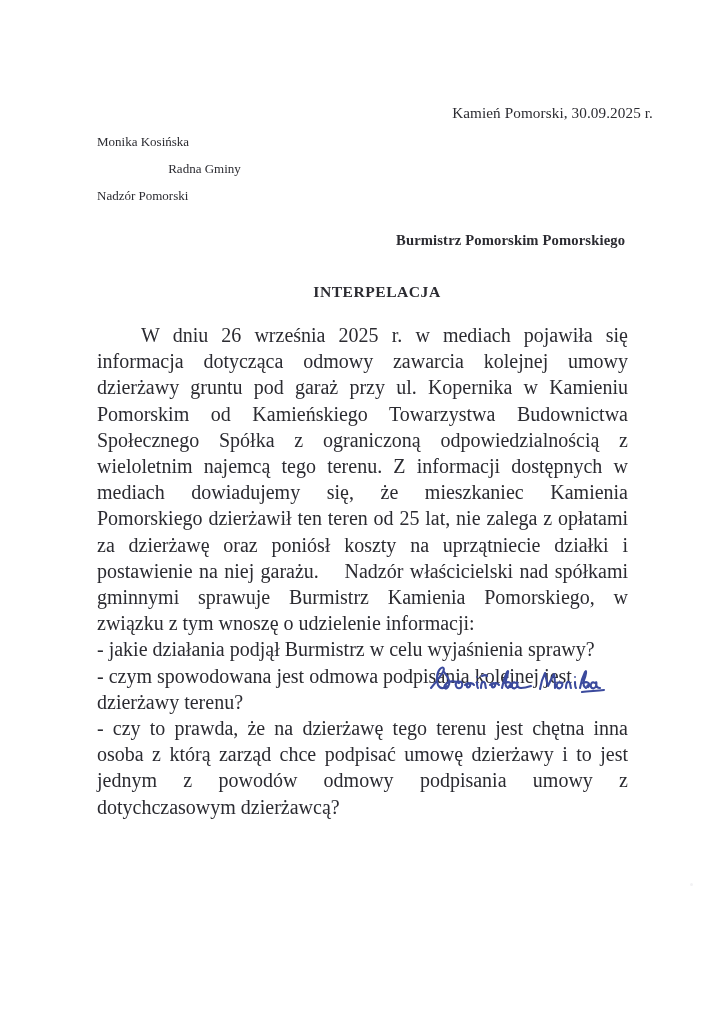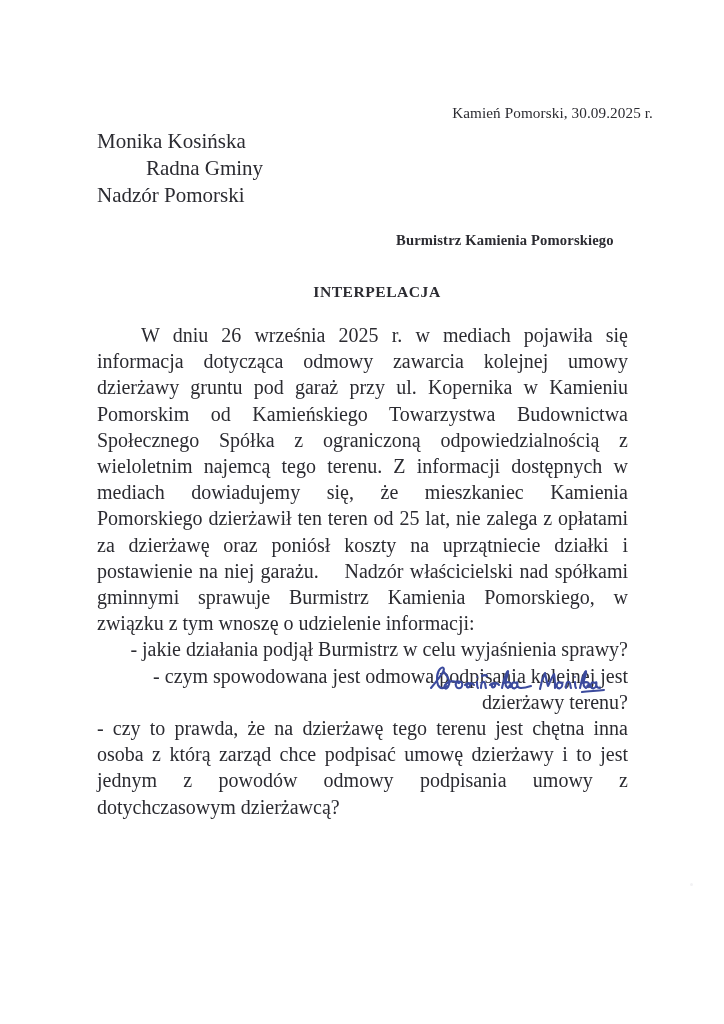--- a/index.html
+++ b/index.html
@@ -29,21 +29,21 @@
     font-size: 15.2px;
     letter-spacing: 0.1px;
   }
 
   
   .sender {
     position: absolute;
     top: 128px;
     left: 97px;
     width: 215px;
-    font-size: 21px;
+    font-size: 13px;
     line-height: 27px;
   }
   .sender .ln { display: block; }
   .sender .ln-1 { text-align: left; }
   .sender .ln-2 { text-align: center; }
   .sender .ln-3 { text-align: left; }
 
   
   .recipient {
     position: absolute;
@@ -75,21 +75,21 @@
     width: 531px;
     font-size: 20px;
     line-height: 26.2px;
   }
   .body p {
     margin: 0;
     text-align: justify;
     text-justify: inter-word;
   }
   .body p.intro { text-indent: 44px; }
-  .body p.question { text-align: right; }
+  .body p.question { text-align: left; }
   .body p.question-wrap { text-align: justify; }
   .gap-wide { white-space: pre; }
 
   
   .signature {
     position: absolute;
     top: 658px;
     left: 424px;
     width: 190px;
     height: 46px;
@@ -113,21 +113,21 @@
 <div class="page">
 
   <div class="date-line">Kamień Pomorski, 30.09.2025 r.</div>
 
   <div class="sender">
     <span class="ln ln-1">Monika Kosińska</span>
     <span class="ln ln-2">Radna Gminy</span>
     <span class="ln ln-3">Nadzór Pomorski</span>
   </div>
 
-  <div class="recipient">Burmistrz Kamienia Pomorskiego</div>
+  <div class="recipient">Burmistrz Pomorskim Pomorskiego</div>
 
   <div class="doc-title">INTERPELACJA</div>
 
   <div class="body">
     <p class="intro"><span>W dniu 26 września 2025 r. w mediach pojawiła się informacja dotycząca odmowy zawarcia kolejnej umowy dzierżawy gruntu pod garaż przy ul. Kopernika w Kamieniu Pomorskim od Kamieńskiego Towarzystwa Budownictwa Społecznego Spółka z ograniczoną odpowiedzialnością z wieloletnim najemcą tego terenu. Z informacji dostępnych w mediach dowiadujemy się, że mieszkaniec Kamienia Pomorskiego dzierżawił ten teren od 25 lat, nie zalega z opłatami za dzierżawę oraz poniósł koszty na uprzątniecie działki i postawienie na niej garażu.</span><span class="gap-wide">    </span><span>Nadzór właścicielski nad spółkami gminnymi sprawuje Burmistrz Kamienia Pomorskiego, w związku z tym wnoszę o udzielenie informacji:</span></p>
 
     <p class="question">- jakie działania podjął Burmistrz w celu wyjaśnienia sprawy?</p>
 
     <p class="question">- czym spowodowana jest odmowa podpisania kolejnej jest dzierżawy terenu?</p>
 

